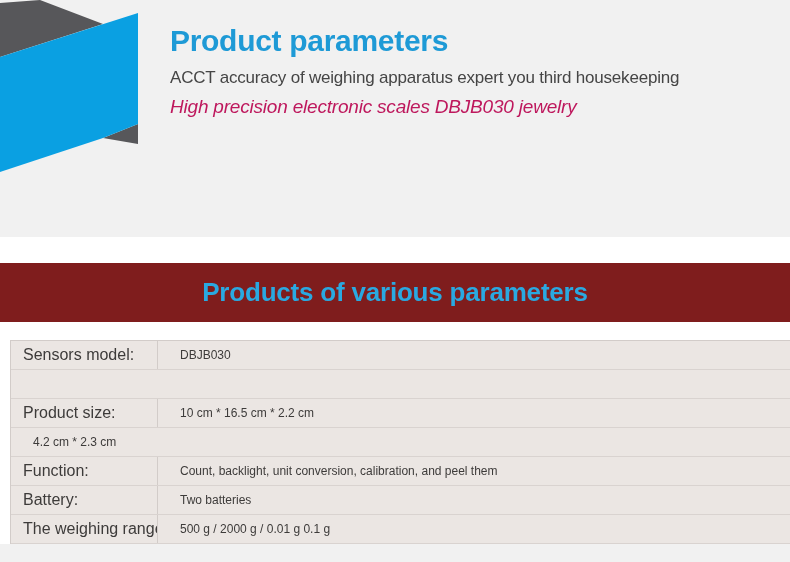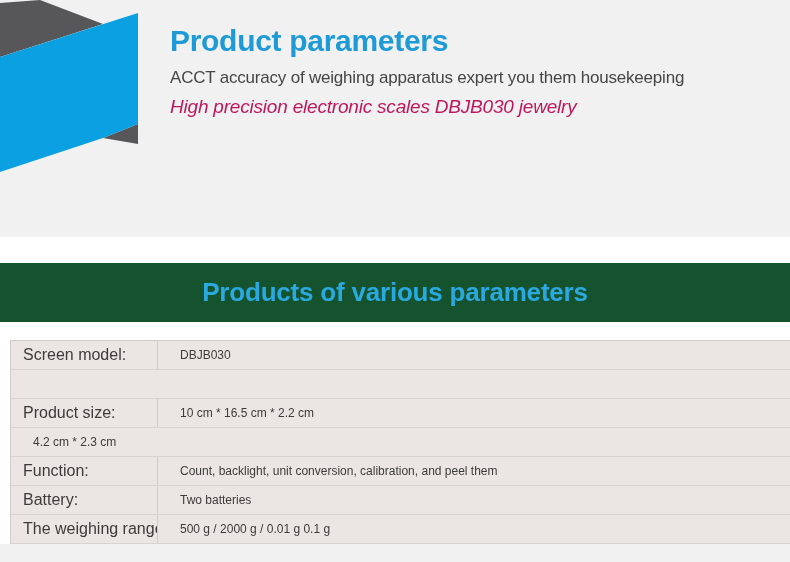--- a/index.html
+++ b/index.html
@@ -57,21 +57,21 @@
     font-weight: normal;
     color: #be185d;
     letter-spacing: -0.2px;
     font-style: italic;
   }
 
   
   .gap-top { height: 26px; background: #ffffff; }
   .banner {
     height: 59px;
-    background: #14532d;
+    background: #7f1d1d;
     text-align: center;
   }
   .banner-title {
     margin: 0;
     font-size: 26px;
     line-height: 59px;
     font-weight: bold;
     color: #2aa9e1;
     letter-spacing: -0.2px;
   }
@@ -124,36 +124,36 @@
 <body>
 
 <div class="hero">
   <svg class="logo" viewBox="0 0 140 175" width="140" height="175" aria-hidden="true">
     <polygon points="0,3 40,0 103,24 0,57" fill="#57575a"></polygon>
     <polygon points="103,138 138,124 138,144" fill="#57575a"></polygon>
     <polygon points="0,57 138,13 138,124 103,138 0,172" fill="#0aa0e2"></polygon>
   </svg>
   <div class="hero-copy">
     <h1 class="hero-title">Product parameters</h1>
-    <p class="hero-subtitle">ACCT accuracy of weighing apparatus expert you them housekeeping</p>
+    <p class="hero-subtitle">ACCT accuracy of weighing apparatus expert you third housekeeping</p>
     <p class="hero-tagline">High precision electronic scales DBJB030 jewelry</p>
   </div>
 </div>
 
 <div class="gap-top"></div>
 
 <div class="banner">
   <h2 class="banner-title">Products of various parameters</h2>
 </div>
 
 <div class="gap-mid"></div>
 
 <div class="spec-table">
   <div class="spec-row">
-    <div class="spec-label">Screen model:</div>
+    <div class="spec-label">Sensors model:</div>
     <div class="spec-value">DBJB030</div>
   </div>
   <div class="spec-row">
   </div>
   <div class="spec-row">
     <div class="spec-label">Product size:</div>
     <div class="spec-value">10 cm * 16.5 cm * 2.2 cm</div>
   </div>
   <div class="spec-row">
     <div class="spec-value">4.2 cm * 2.3 cm</div>

